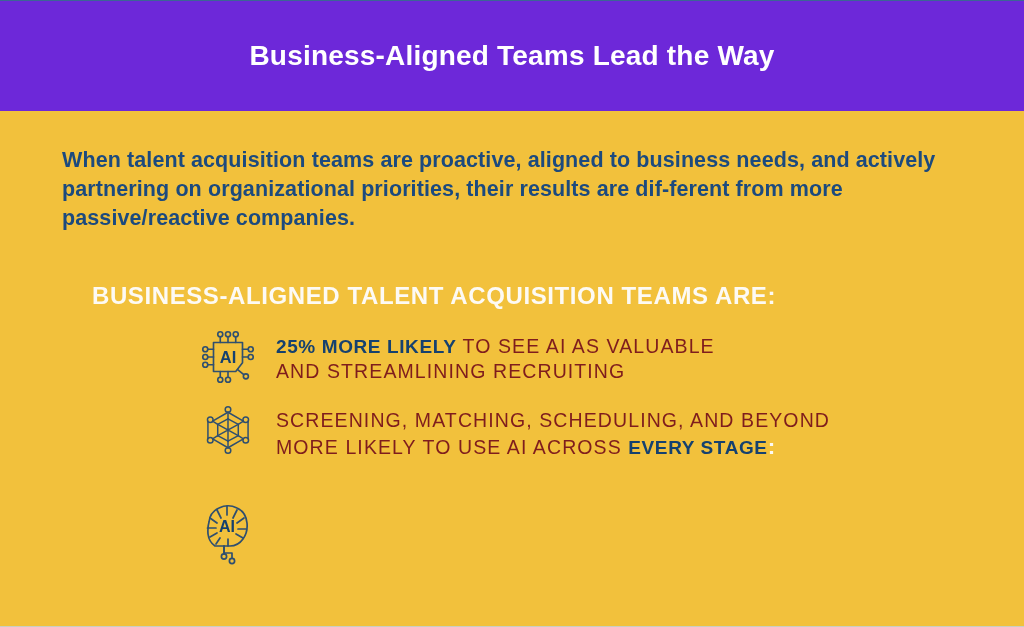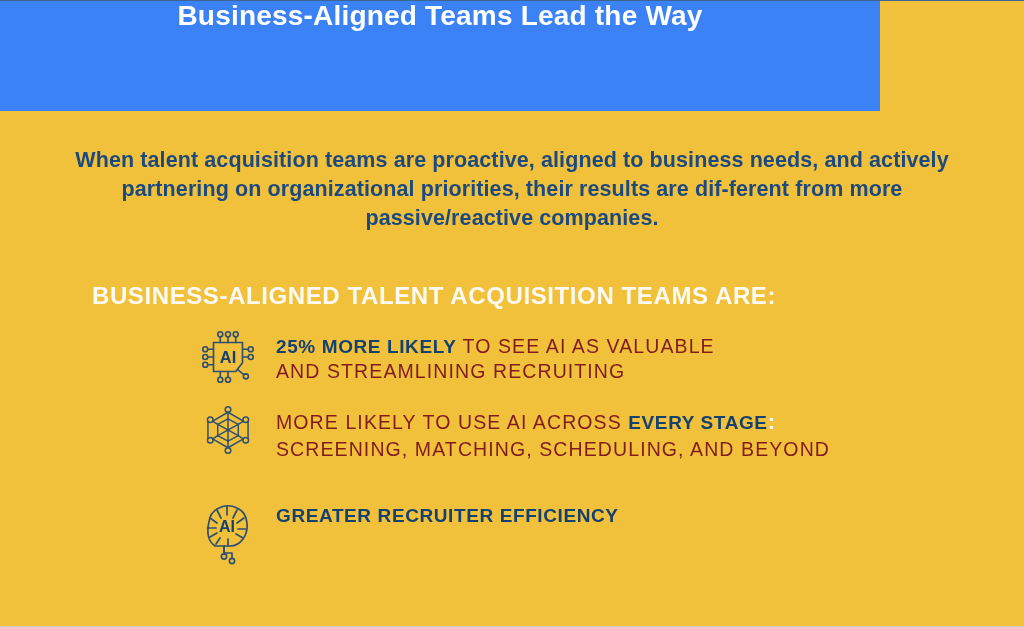--- a/index.html
+++ b/index.html
@@ -24,25 +24,25 @@
     border-top: 1px solid #3c6595;
     border-bottom: 1px solid #c9cfc3;
     overflow: hidden;
   }
 
   
   .header-banner {
     position: absolute;
     left: 0;
     top: 0;
-    width: 880px;
+    width: 1024px;
     height: 110px;
-    background: #3b82f6;
+    background: #6d28d9;
     display: flex;
-    align-items: flex-start;
+    align-items: center;
     justify-content: center;
   }
   .header-title {
     color: #ffffff;
     font-size: 28px;
     font-weight: bold;
     letter-spacing: 0.2px;
     text-align: center;
     line-height: 1.1;
     white-space: nowrap;
@@ -51,21 +51,20 @@
   
   .intro {
     position: absolute;
     left: 62px;
     top: 145px;
     width: 900px;
     color: #1c4a7e;
     font-size: 21.5px;
     font-weight: bold;
     line-height: 1.35;
-    text-align: center;
     letter-spacing: 0.1px;
   }
 
   
   .section-heading {
     position: absolute;
     left: 0;
     top: 281px;
     width: 868px;
     text-align: center;
@@ -210,40 +209,39 @@
           <line x1="46.5" y1="20.5" x2="41" y2="24"></line>
           <line x1="46.5" y1="39.5" x2="41" y2="36"></line>
           <line x1="30" y1="49" x2="30" y2="42"></line>
           <line x1="13.5" y1="39.5" x2="19" y2="36"></line>
           <line x1="13.5" y1="20.5" x2="19" y2="24"></line>
 
           <path d="M19 24 L41 36 M41 24 L19 36 M30 18 L30 42"></path>
         </svg>
       </div>
       <div class="stat-text">
+        <span class="stat-line plain">SCREENING, MATCHING, SCHEDULING, AND BEYOND</span>
         <span class="stat-line"><span class="plain">MORE LIKELY TO USE AI ACROSS </span><span class="hl">EVERY STAGE</span><span class="hl-punct">:</span></span>
-        <span class="stat-line plain">SCREENING, MATCHING, SCHEDULING, AND BEYOND</span>
       </div>
     </div>
 
     <div class="stat-row row-3">
       <div class="stat-icon">
         <svg width="62" height="72" viewBox="0 0 62 72" fill="none" stroke="#2f4f6f" stroke-width="1.7" stroke-linecap="round" stroke-linejoin="round">
 
           <path d="M12 24 Q13 14 22 10 Q31 5.5 40 10 Q49 14 50 25 Q51 34 46 41 Q41 48 33 48 L18 48 Q12 44 11 36 Q10.5 29 12 24 Z"></path>
 
           <path d="M20 12 L24 20 M30 8 L30 17 M40 12 L36 20 M47 20 L40 25 M49 31 L41 31 M46 40 L39 36 M13 20 L20 25 M10.5 30 L19 30 M13 39 L20 35 M19 46 L23 40 M31 48 L31 41"></path>
 
           <text x="30" y="34" text-anchor="middle" font-family="Liberation Sans, sans-serif" font-size="16" font-weight="bold" fill="#15416f" stroke="none">AI</text>
 
           <path d="M27 48 L27 55 L35 55 L35 60"></path>
           <circle cx="27" cy="58.5" r="2.6"></circle>
           <path d="M27 48 L27 56"></path>
           <circle cx="35" cy="63" r="2.6"></circle>
         </svg>
       </div>
       <div class="stat-text">
-        <span class="stat-line hl">GREATER RECRUITER EFFICIENCY</span>
       </div>
     </div>
 
   </div>
 </div>
 
 </body></html>

